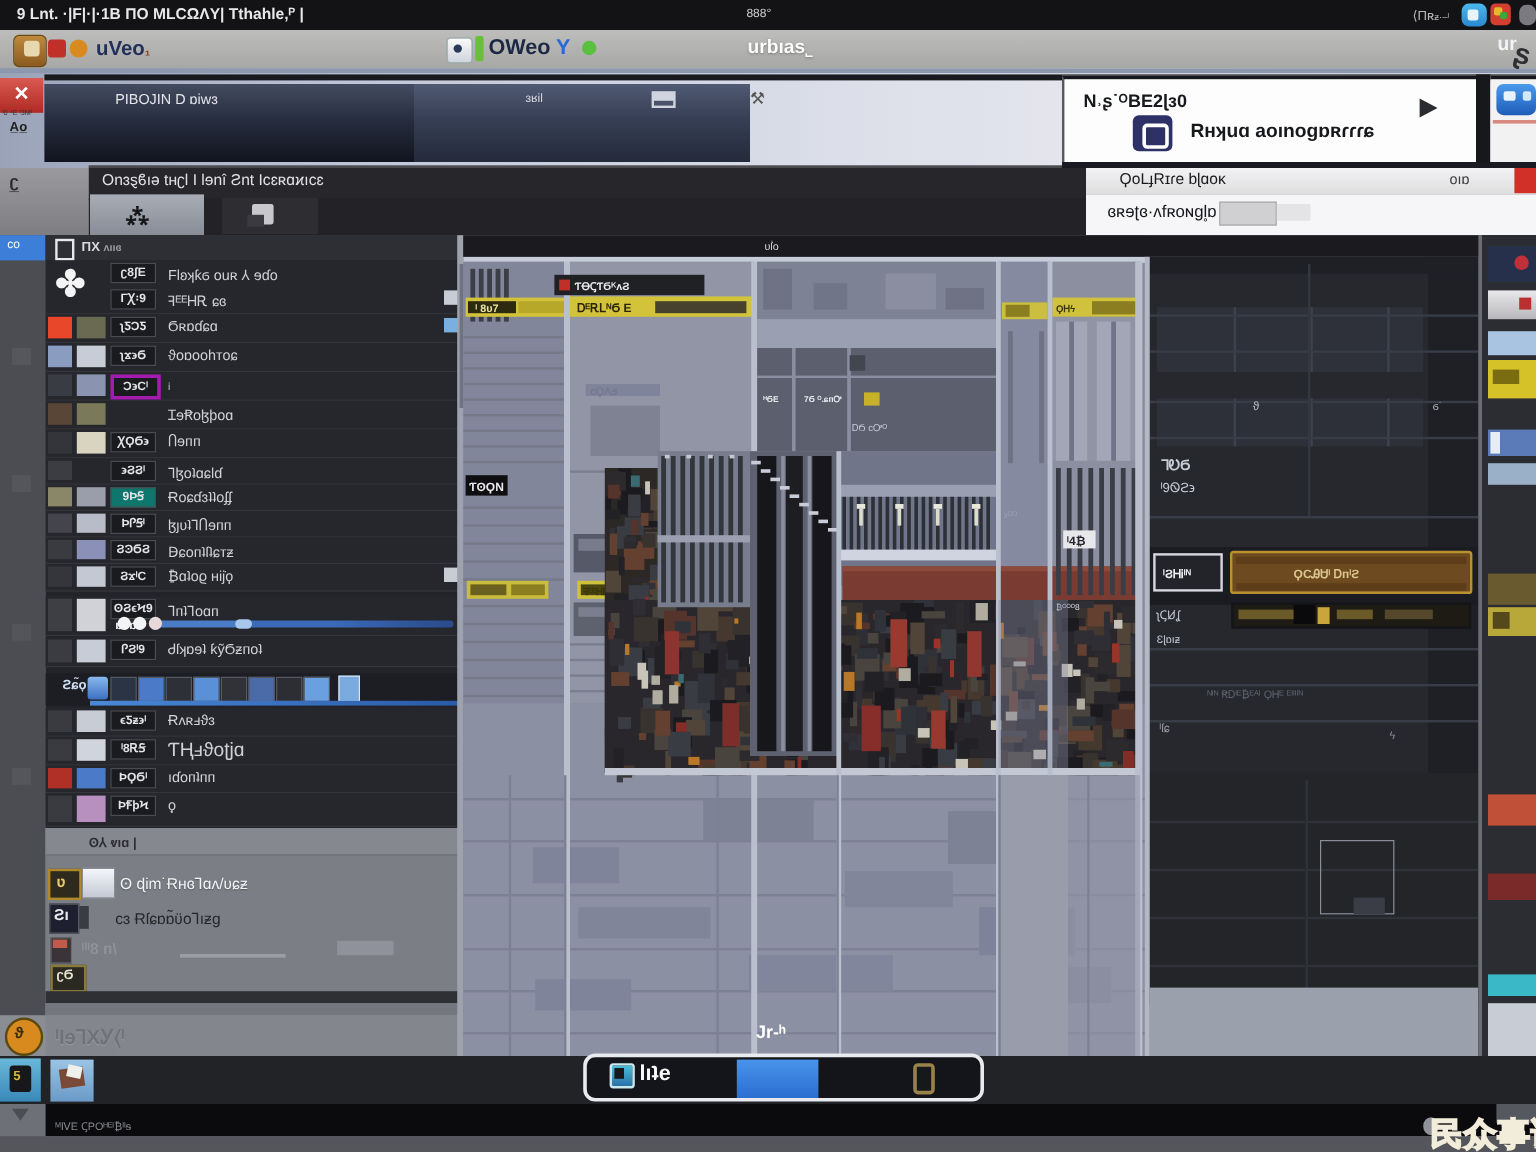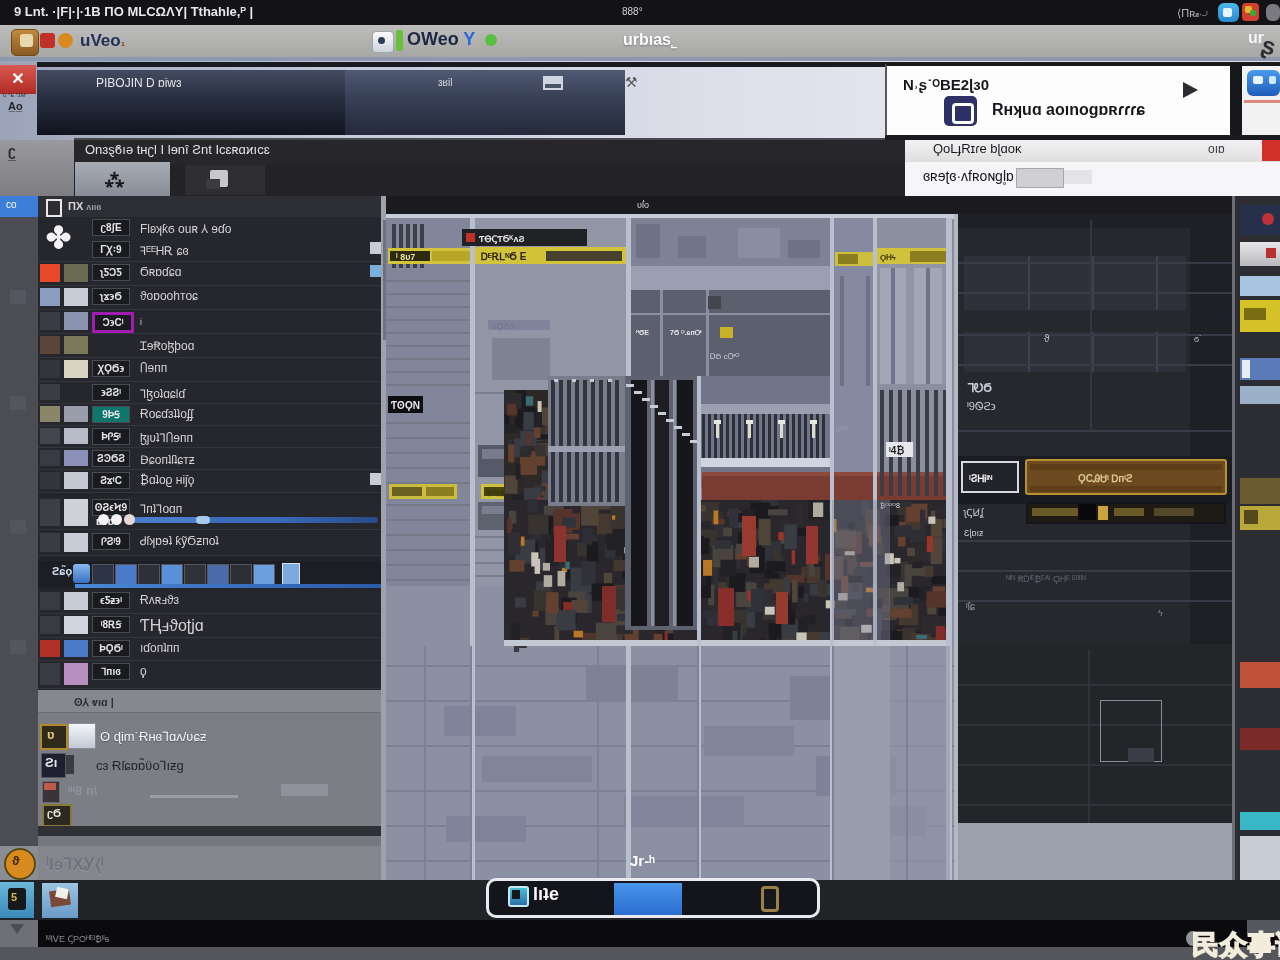--- a/index.html
+++ b/index.html
@@ -182,21 +182,21 @@
     <div class="abs" style="left:92px;top:616px;width:36px;height:15px;background:#1a1b1f;border:1px solid #4a4b52;color:#e4e4e8;font-size:10px;font-weight:bold;text-align:center;line-height:15px;overflow:hidden;">ᴵ8ᎡꞨ</div>
     <div class="abs lbl" style="left:140px;top:617px;color:#d2d2d6;font-size:16px;">ƬⱧⅎϑoʈϳɑ</div>
     <div class="abs" style="left:38px;top:638px;width:348px;height:22px;background:#26272c;border-bottom:1px solid #35363b;"></div>
     <div class="abs" style="left:40px;top:640px;width:20px;height:17px;background:#b03028;"></div>
     <div class="abs" style="left:64px;top:640px;width:24px;height:17px;background:#4a7ac8;"></div>
     <div class="abs" style="left:92px;top:640px;width:36px;height:15px;background:#1a1b1f;border:1px solid #4a4b52;color:#e4e4e8;font-size:10px;font-weight:bold;text-align:center;line-height:15px;overflow:hidden;">ϷϘϬᴵ</div>
     <div class="abs lbl" style="left:140px;top:641px;color:#d2d2d6;font-size:12px;">ıɗoᴨʇᴨᴨ</div>
     <div class="abs" style="left:38px;top:661px;width:348px;height:27px;background:#26272c;border-bottom:1px solid #35363b;"></div>
     <div class="abs" style="left:40px;top:663px;width:20px;height:22px;background:#3a3b41;"></div>
     <div class="abs" style="left:64px;top:663px;width:24px;height:22px;background:#b890c0;"></div>
-    <div class="abs" style="left:92px;top:663px;width:36px;height:15px;background:#1a1b1f;border:1px solid #4a4b52;color:#e4e4e8;font-size:10px;font-weight:bold;text-align:center;line-height:15px;overflow:hidden;">Ꞁᴨıɞ</div>
+    <div class="abs" style="left:92px;top:663px;width:36px;height:15px;background:#1a1b1f;border:1px solid #4a4b52;color:#e4e4e8;font-size:10px;font-weight:bold;text-align:center;line-height:15px;overflow:hidden;">ϷꞘϸϞ</div>
     <div class="abs lbl" style="left:140px;top:664px;color:#d2d2d6;font-size:12px;">ϙ̣</div>
     <div class="abs" style="left:46px;top:222px;width:30px;height:32px;color:#f4f4f6;font-size:30px;line-height:32px;font-weight:bold;">✤</div>
 
 <div class="abs lbl" style="left:96px;top:516px;color:#f0f0f2;font-size:10px;font-weight:bold;">ɒɘɒ</div>
 <div class="abs" style="left:128px;top:517px;width:250px;height:6px;background:linear-gradient(90deg,#4a7cc8 0 30%,#3a6ab8 30% 60%,#2a4a88);border-radius:3px;"></div>
 <div class="abs" style="left:196px;top:516px;width:14px;height:8px;background:#a8c8ee;border-radius:4px;"></div>
 <div class="abs" style="left:98px;top:514px;width:11px;height:11px;background:#f4f4f6;border-radius:50%;"></div>
 <div class="abs" style="left:111px;top:514px;width:11px;height:11px;background:#f4f4f6;border-radius:50%;"></div>
 <div class="abs" style="left:124px;top:514px;width:11px;height:11px;background:#e8d8d8;border-radius:50%;"></div>
 

